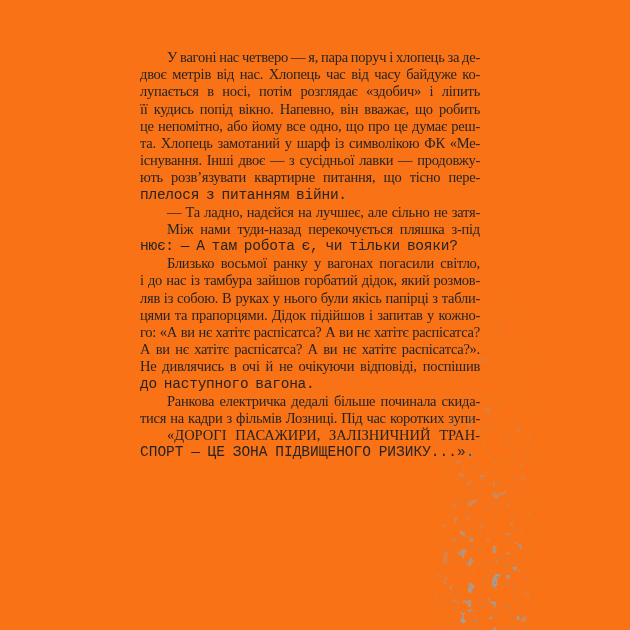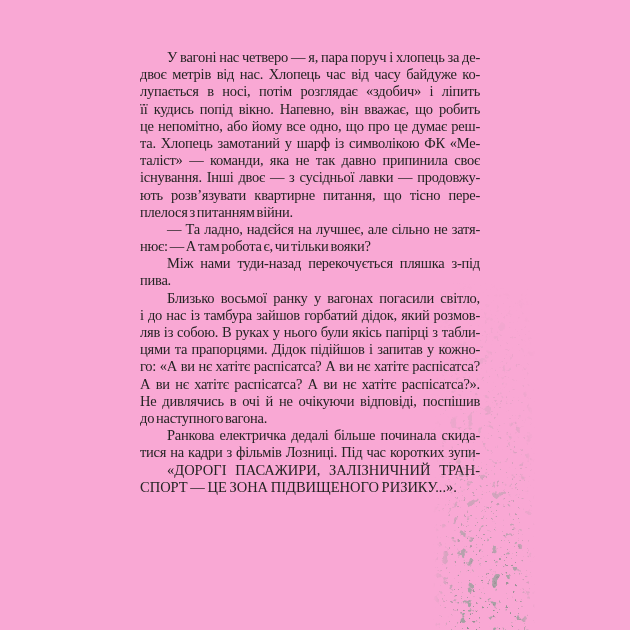--- a/index.html
+++ b/index.html
@@ -10,21 +10,21 @@
     width: 630px;
     height: 630px;
     background: #ffffff;
     overflow: hidden;
     position: relative;
     font-family: "Liberation Serif", "DejaVu Serif", serif;
   }
   .page {
     position: absolute;
     inset: 0;
-    background: #f9a8d4;
+    background: #f97316;
   }
   .text-block {
     position: absolute;
     left: 140px;
     top: 49px;
     width: 340px;
     color: #242424;
     font-size: 14.5px;
     letter-spacing: -0.25px;
     word-spacing: -1.5px;
@@ -34,20 +34,21 @@
     line-height: 17.2px;
     white-space: nowrap;
     text-align: justify;
     text-align-last: justify;
   }
   .line.first {
     padding-left: 27px;
   }
   .line.plast {
     text-align-last: left;
+    font-family: Liberation Mono, monospace;
   }
   .line.caps {
     letter-spacing: 0;
     word-spacing: -1px;
   }
   .grunge {
     position: absolute;
     left: 433px;
     top: 282px;
     width: 102px;
@@ -63,28 +64,26 @@
 
 <div class="page">
 
   <div class="text-block" style="color: rgb(36, 36, 36);">
       <div class="line first">У вагоні нас четверо — я, пара поруч і хлопець за де-</div>
       <div class="line">двоє метрів від нас. Хлопець час від часу байдуже ко-</div>
       <div class="line">лупається в носі, потім розглядає «здобич» і ліпить</div>
       <div class="line">її кудись попід вікно. Напевно, він вважає, що робить</div>
       <div class="line">це непомітно, або йому все одно, що про це думає реш-</div>
       <div class="line">та. Хлопець замотаний у шарф із символікою ФК «Ме-</div>
-      <div class="line">таліст» — команди, яка не так давно припинила своє</div>
       <div class="line">існування. Інші двоє — з сусідньої лавки — продовжу-</div>
       <div class="line">ють розв’язувати квартирне питання, що тісно пере-</div>
       <div class="line plast">плелося з питанням війни.</div>
       <div class="line first">— Та ладно, надєйся на лучшеє, але сільно не затя-</div>
+      <div class="line first">Між нами туди-назад перекочується пляшка з-під</div>
       <div class="line plast">нює: — А там робота є, чи тільки вояки?</div>
-      <div class="line first">Між нами туди-назад перекочується пляшка з-під</div>
-      <div class="line plast">пива.</div>
       <div class="line first">Близько восьмої ранку у вагонах погасили світло,</div>
       <div class="line">і до нас із тамбура зайшов горбатий дідок, який розмов-</div>
       <div class="line">ляв із собою. В руках у нього були якісь папірці з табли-</div>
       <div class="line">цями та прапорцями. Дідок підійшов і запитав у кожно-</div>
       <div class="line">го: «А ви нє хатітє распісатса? А ви нє хатітє распісатса?</div>
       <div class="line">А ви нє хатітє распісатса? А ви нє хатітє распісатса?».</div>
       <div class="line">Не дивлячись в очі й не очікуючи відповіді, поспішив</div>
       <div class="line plast">до наступного вагона.</div>
       <div class="line first">Ранкова електричка дедалі більше починала скида-</div>
       <div class="line">тися на кадри з фільмів Лозниці. Під час коротких зупи-</div>

